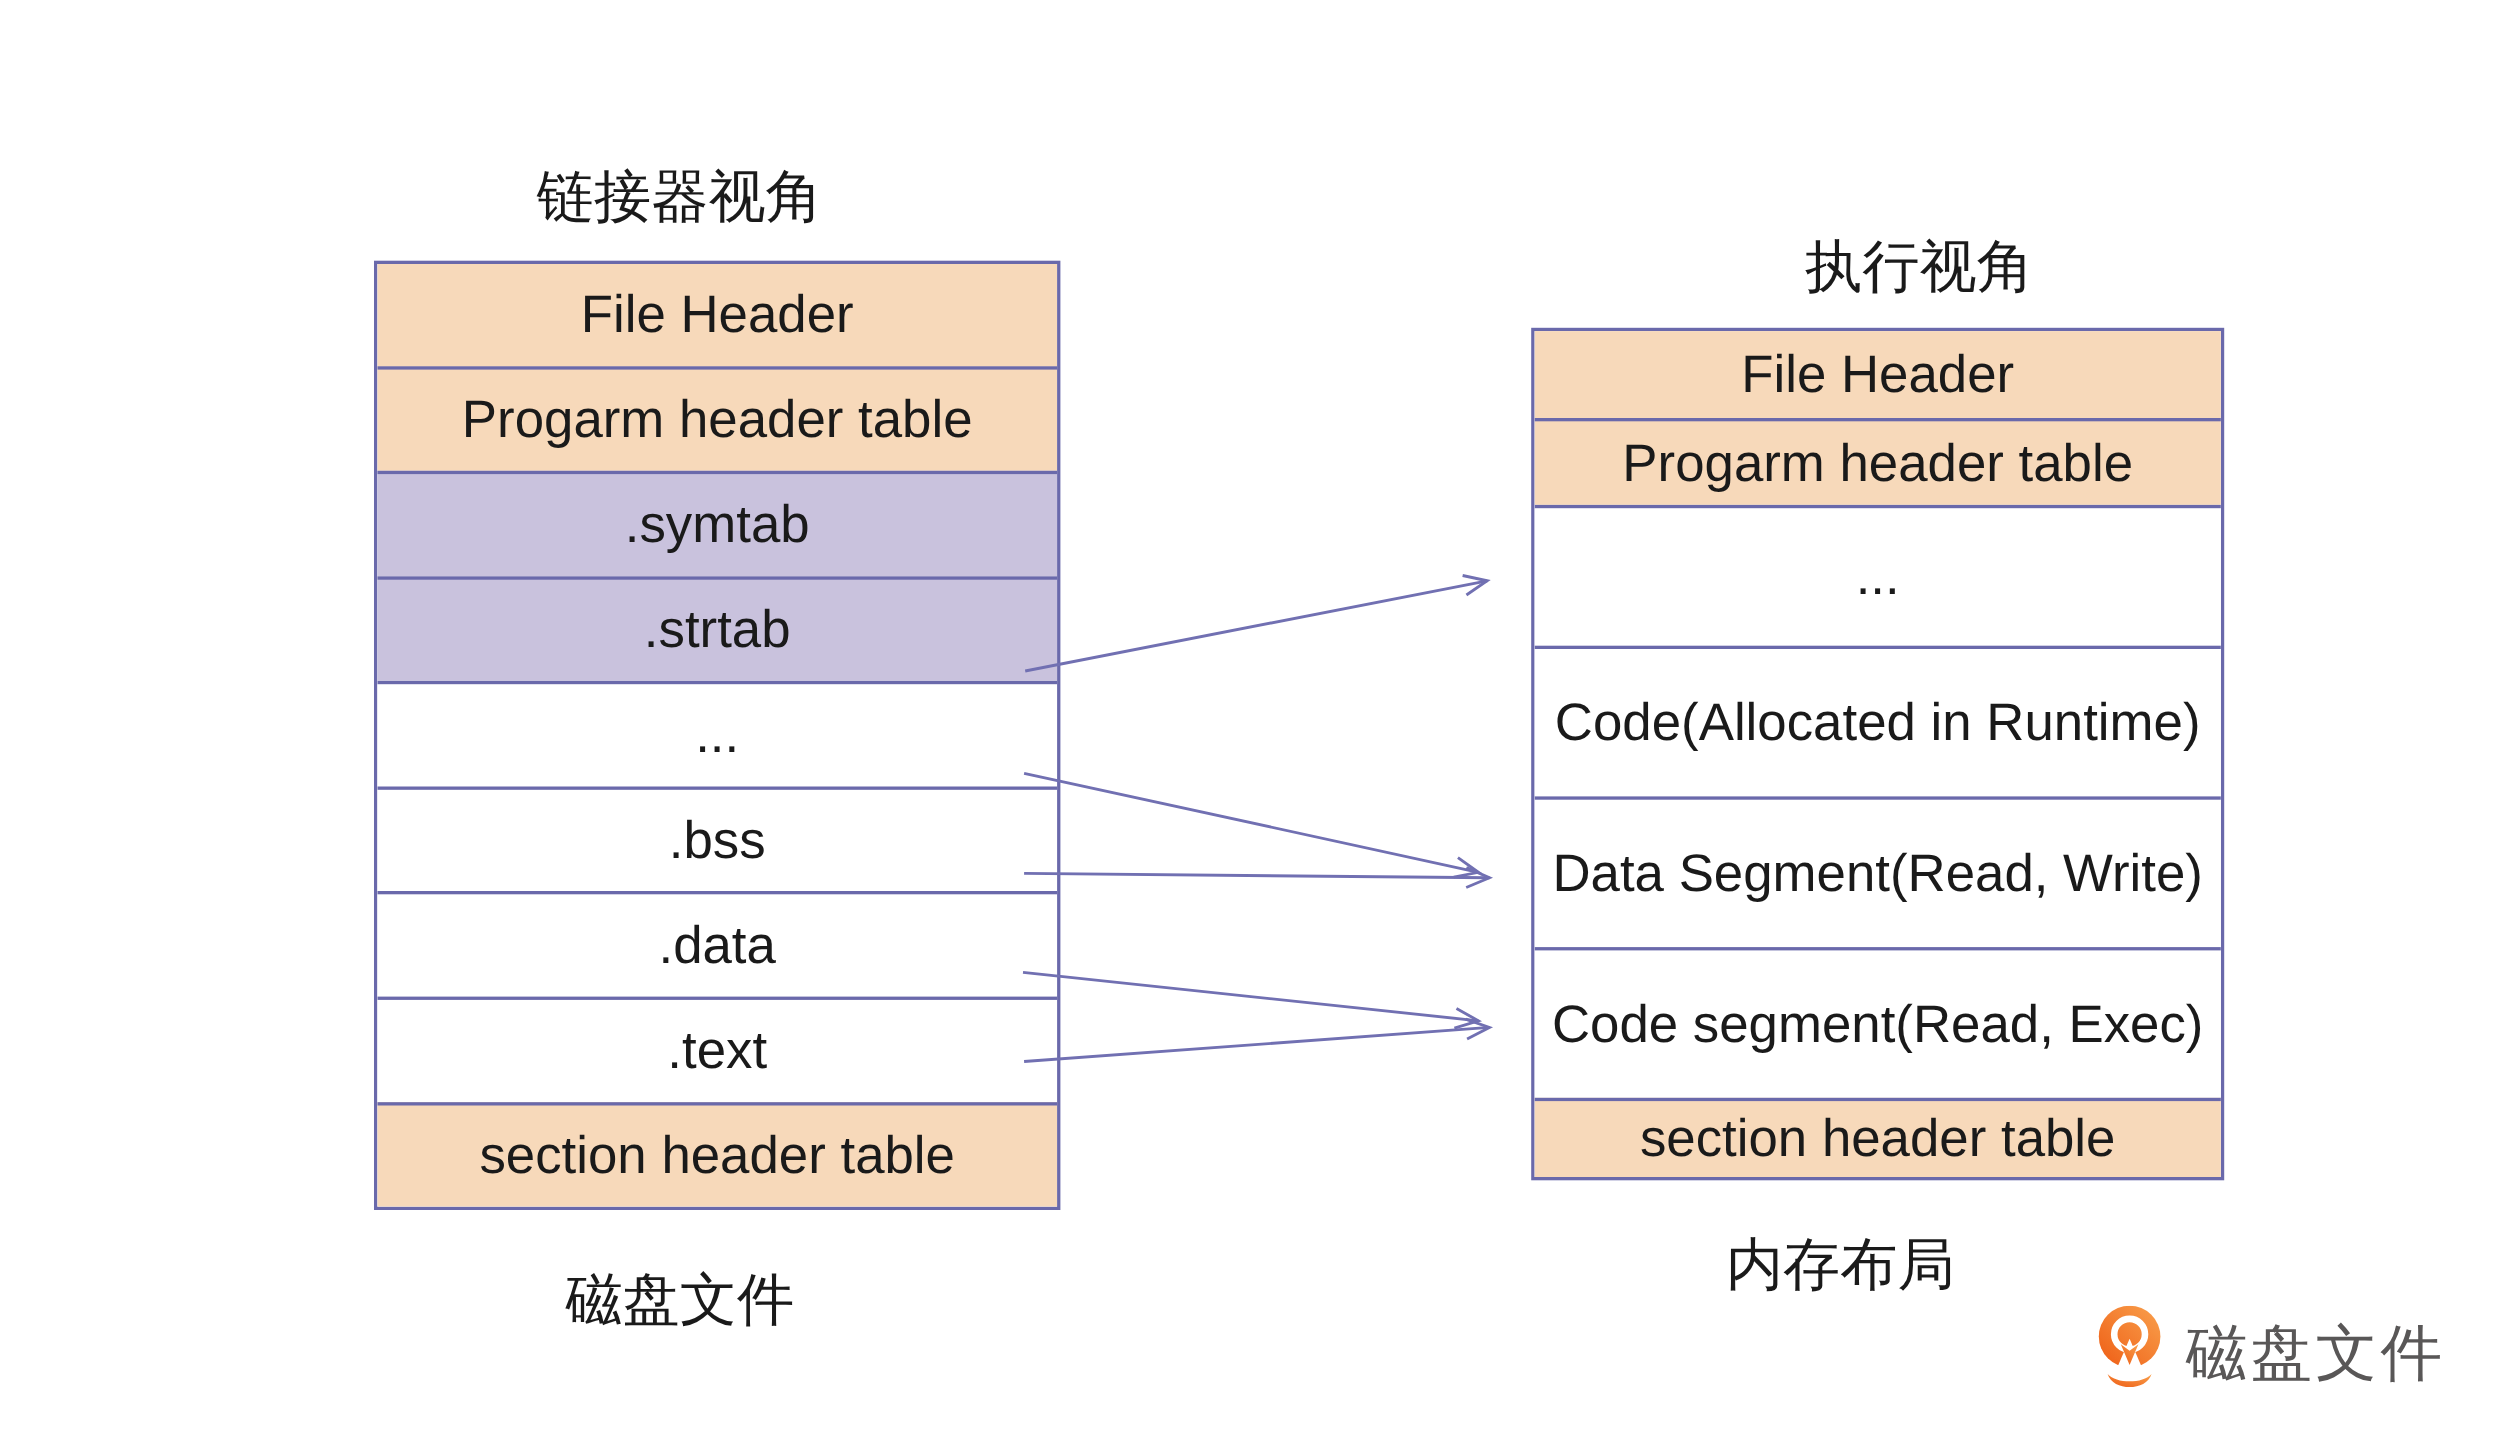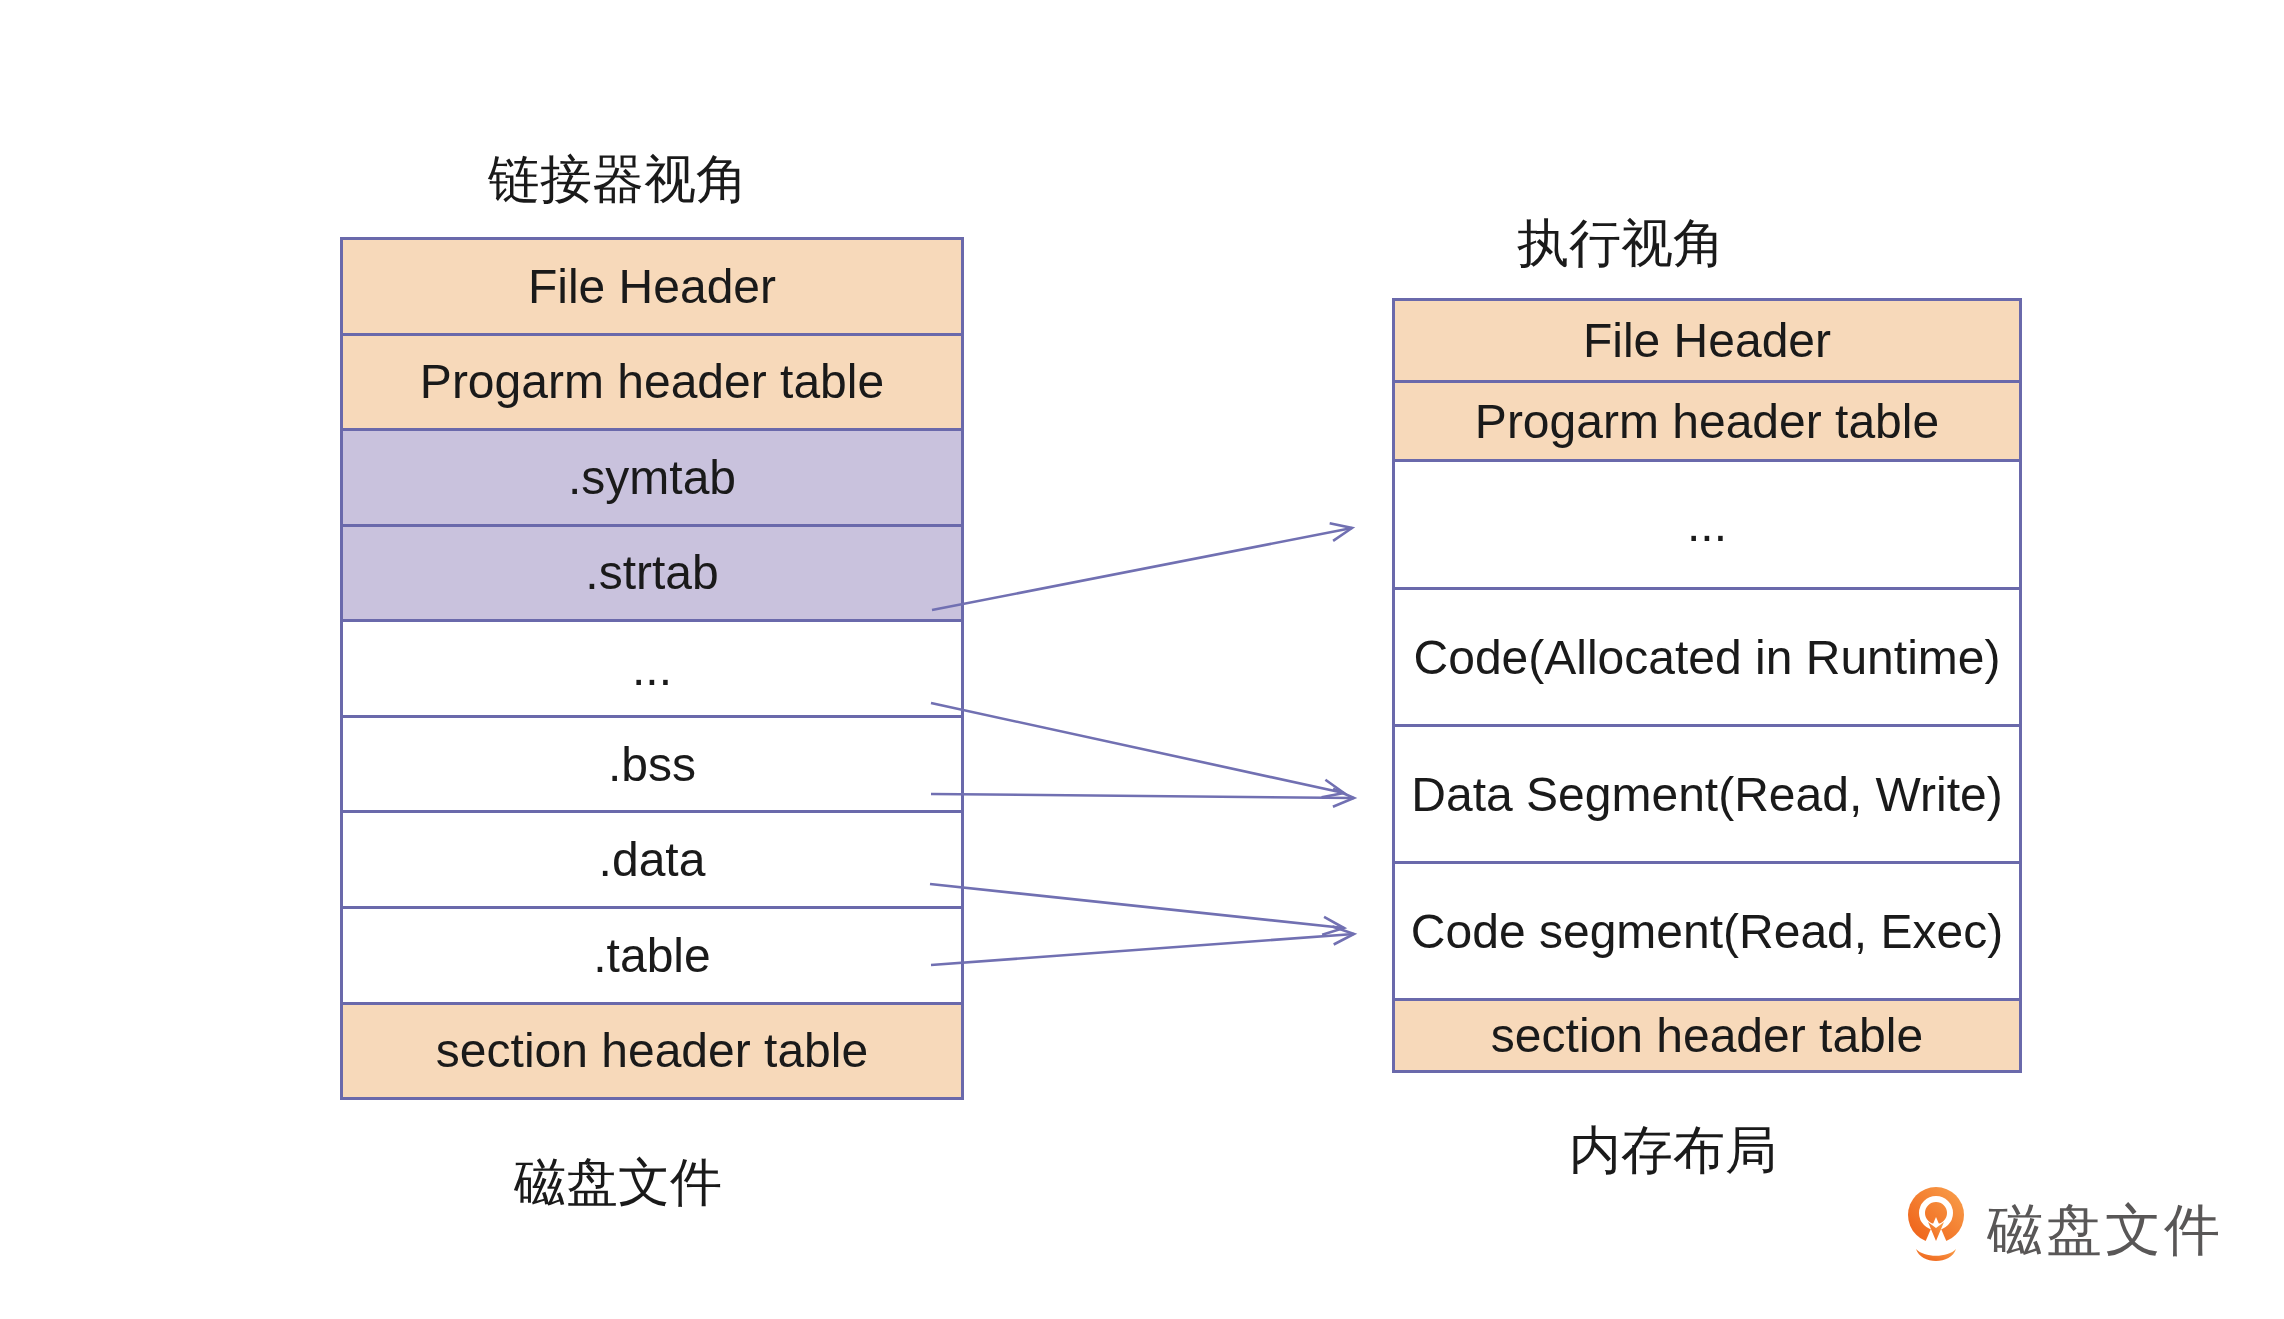--- a/index.html
+++ b/index.html
@@ -47,31 +47,31 @@
     font-size:56px;font-weight:500;color:var(--logo-text);
     letter-spacing:3px;line-height:88px;white-space:nowrap;
   }
 </style>
 </head>
 <body>
 
 <div class="canvas">
 
   <div class="big-label" style="left:306px;top:150px;width:624px;">链接器视角</div>
-  <div class="big-label" style="left:1306px;top:214px;width:630px;">执行视角</div>
+  <div class="big-label" style="left:1430px;top:214px;width:630px;">执行视角</div>
 
   <div class="stack left-stack">
     <div class="row fill-orange">File Header</div>
     <div class="row fill-orange">Progarm header table</div>
     <div class="row fill-purple">.symtab</div>
     <div class="row fill-purple">.strtab</div>
     <div class="row fill-white">...</div>
     <div class="row fill-white">.bss</div>
     <div class="row fill-white">.data</div>
-    <div class="row fill-white">.table</div>
+    <div class="row fill-white">.text</div>
     <div class="row fill-orange">section header table</div>
   </div>
 
   <div class="stack right-stack">
     <div class="row fill-orange rh-s">File Header</div>
     <div class="row fill-orange rh-s">Progarm header table</div>
     <div class="row fill-white  rh-m">...</div>
     <div class="row fill-white  rh-l">Code(Allocated in Runtime)</div>
     <div class="row fill-white  rh-l">Data Segment(Read, Write)</div>
     <div class="row fill-white  rh-l">Code segment(Read, Exec)</div>

